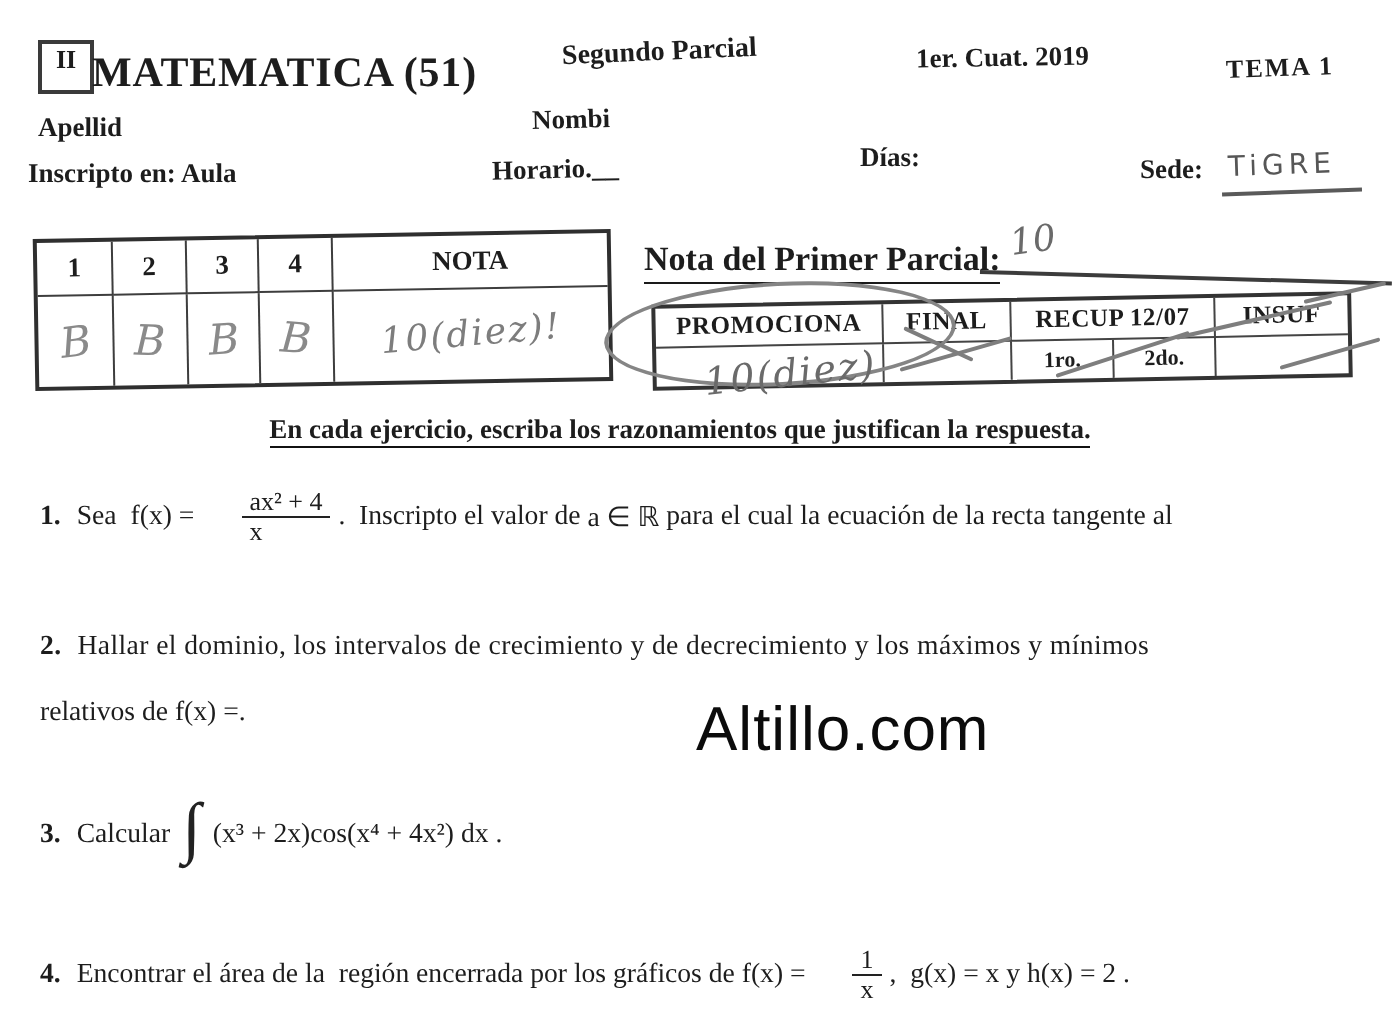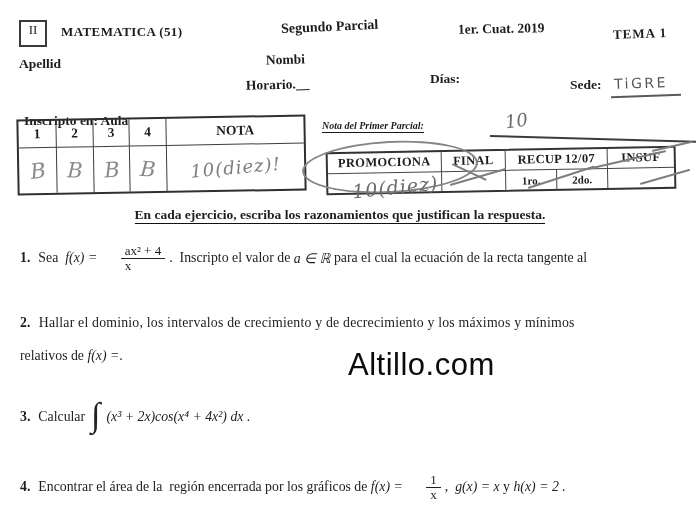--- a/index.html
+++ b/index.html
@@ -1,30 +1,30 @@
 <!DOCTYPE html>
 <html><head>
 <meta charset="utf-8">
 <style>
   html,body{margin:0;padding:0;background:#fff;}
   .page{position:relative;width:700px;height:513px;background:#ffffff;overflow:hidden;
         font-family:"Liberation Serif",serif;color:#1d1d1d;}
   .abs{position:absolute;}
   .b{font-weight:bold;}
-  .it{font-style:italic;}
+  .it{}
   .hand{font-family:"DejaVu Sans",sans-serif;color:#6e6e6e;}
   .line{display:flex;align-items:center;font-size:13.8px;white-space:pre;}
   .line > span{display:inline-block;}
   .frac{display:inline-flex;flex-direction:column;align-items:center;
         font-size:13px;line-height:1.2;margin:0 4px;}
   .frac .num{border-bottom:1.4px solid #222;padding:0 4px;}
   .frac .den{padding:0 4px;}
   
   .corner-box{left:19px;top:20px;width:24px;height:23px;border:2px solid #3a3a3a;
-     display:flex;align-items:flex-start;justify-content:center;font-weight:normal;font-size:13px;}
+     display:flex;align-items:flex-start;justify-content:center;font-weight:bold;font-size:13px;}
   
   .gtable{left:17px;top:117px;width:285px;border:2px solid #2f2f2f;
      display:grid;grid-template-columns:38px 37px 36px 37px 1fr;grid-template-rows:27px 45px;
      transform:rotate(-1deg);}
   .gtable .cell{border-right:1.4px solid #3d3d3d;border-bottom:1.4px solid #3d3d3d;
      display:flex;align-items:center;justify-content:center;}
   .gtable .cell:nth-child(5n){border-right:none;}
   .gtable .cell.r2{border-bottom:none;}
   .gtable .hd{font-weight:bold;font-size:13.5px;}
   .bmark{font-family:"DejaVu Serif",serif;font-style:italic;font-size:21px;color:#8a8a8a;}
@@ -61,28 +61,28 @@
   .anno10{font-size:19px;color:#6a6a6a;transform:rotate(-6deg);font-family:"DejaVu Serif",serif;font-style:italic;letter-spacing:1px;}
 </style>
 </head>
 <body>
 
 <div class="page">
 
   <div class="abs corner-box">
     <span>II</span>
   </div>
-  <div class="abs b" style="left:61px;top:24px;font-size:13px;letter-spacing:0.4px;">MATEMATICA (51)</div>
+  <div class="abs b" style="left:46px;top:24px;font-size:21px;letter-spacing:0.4px;">MATEMATICA (51)</div>
   <div class="abs b" style="left:281px;top:19px;font-size:14px;transform:rotate(-2.5deg);">Segundo Parcial</div>
   <div class="abs b" style="left:458px;top:21px;font-size:13.5px;transform:rotate(-1deg);">1er. Cuat. 2019</div>
   <div class="abs b" style="left:613px;top:26px;font-size:13px;transform:rotate(-2deg);letter-spacing:1px;">TEMA 1</div>
 
   <div class="abs hd-field" style="left:19px;top:56px;">Apellid</div>
   <div class="abs hd-field" style="left:266px;top:52px;transform:rotate(-1.5deg);">Nombi</div>
-  <div class="abs hd-field" style="left:24px;top:79px;margin-top:34px;">Inscripto en: Aula</div>
+  <div class="abs hd-field" style="left:14px;top:79px;">Inscripto en: Aula</div>
   <div class="abs hd-field" style="left:246px;top:77px;transform:rotate(-1.5deg);">Horario.__</div>
   <div class="abs hd-field" style="left:430px;top:71px;">Días:</div>
   <div class="abs hd-field" style="left:570px;top:77px;">Sede:</div>
   <div class="abs hand tigre" style="left:614px;top:75px;">TiGRE</div>
   <div class="abs tigre-line"></div>
 
   <div class="abs gtable">
     <div class="cell hd">1</div>
     <div class="cell hd">2</div>
     <div class="cell hd">3</div>
@@ -98,21 +98,21 @@
         <span class="bmark b3">B</span>
       </div>
     <div class="cell r2">
         <span class="bmark b4">B</span>
       </div>
     <div class="cell r2">
         <span class="notamark">10(diez)!</span>
       </div>
   </div>
 
-  <div class="abs b underline-label" style="left:322px;top:120px;font-size:10px;font-style:italic;">Nota del Primer Parcial:</div>
+  <div class="abs b underline-label" style="left:322px;top:120px;font-size:17px;">Nota del Primer Parcial:</div>
   <div class="abs hand10" style="left:505px;top:110px;">10</div>
   <div class="abs longline"></div>
 
   <div class="abs ptable">
     <div class="cell h1">PROMOCIONA</div>
     <div class="cell h1">FINAL</div>
     <div class="cell h1 recup-span">RECUP 12/07</div>
     <div class="cell h1 lastcol">INSUF</div>
     <div class="cell r2"></div>
     <div class="cell r2"></div>

